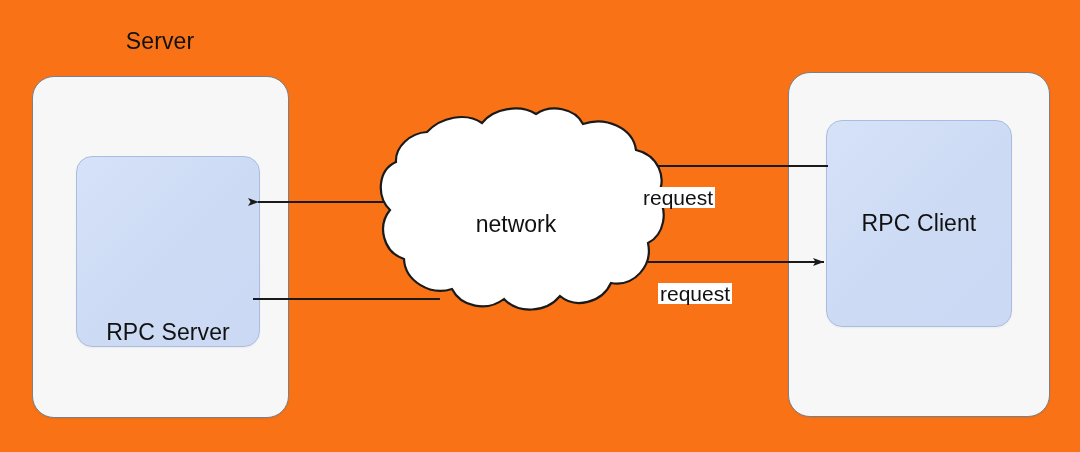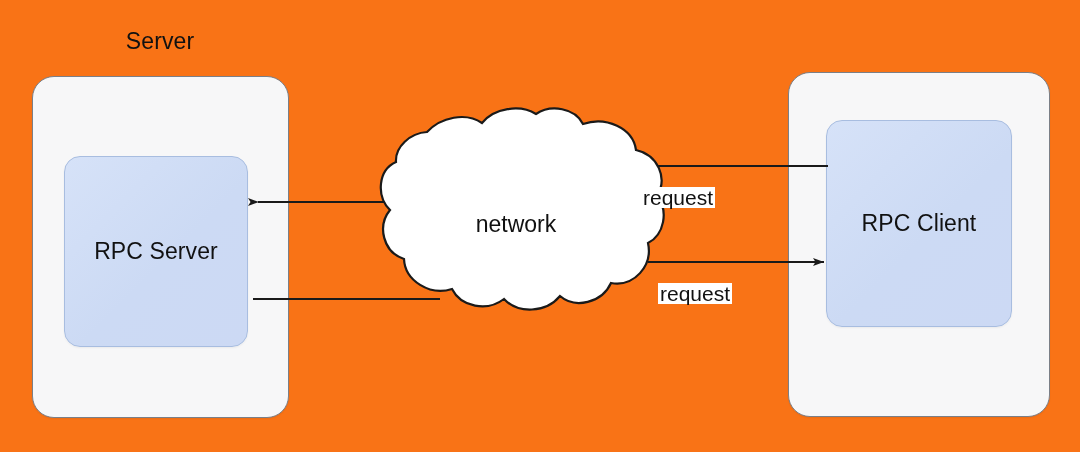--- a/index.html
+++ b/index.html
@@ -87,21 +87,21 @@
 </style>
 </head>
 <body>
 
 <div id="canvas">
 
   <div class="group-label" style="left:32px; top:28px; width:256px;">Server</div>
 
   <div class="group-box" style="left:32px; top:76px; width:255px; height:340px;"></div>
 
-  <div class="node-box" style="left:64px; top:156px; width:182px; height:189px;">
+  <div class="node-box" style="left:76px; top:156px; width:182px; height:189px;align-items:flex-end;">
     <span class="node-label">RPC Server</span>
   </div>
 
 
   <div class="group-box" style="left:788px; top:72px; width:260px; height:343px;"></div>
 
   <div class="node-box" style="left:826px; top:120px; width:184px; height:205px;">
     <span class="node-label">RPC Client</span>
   </div>
 

